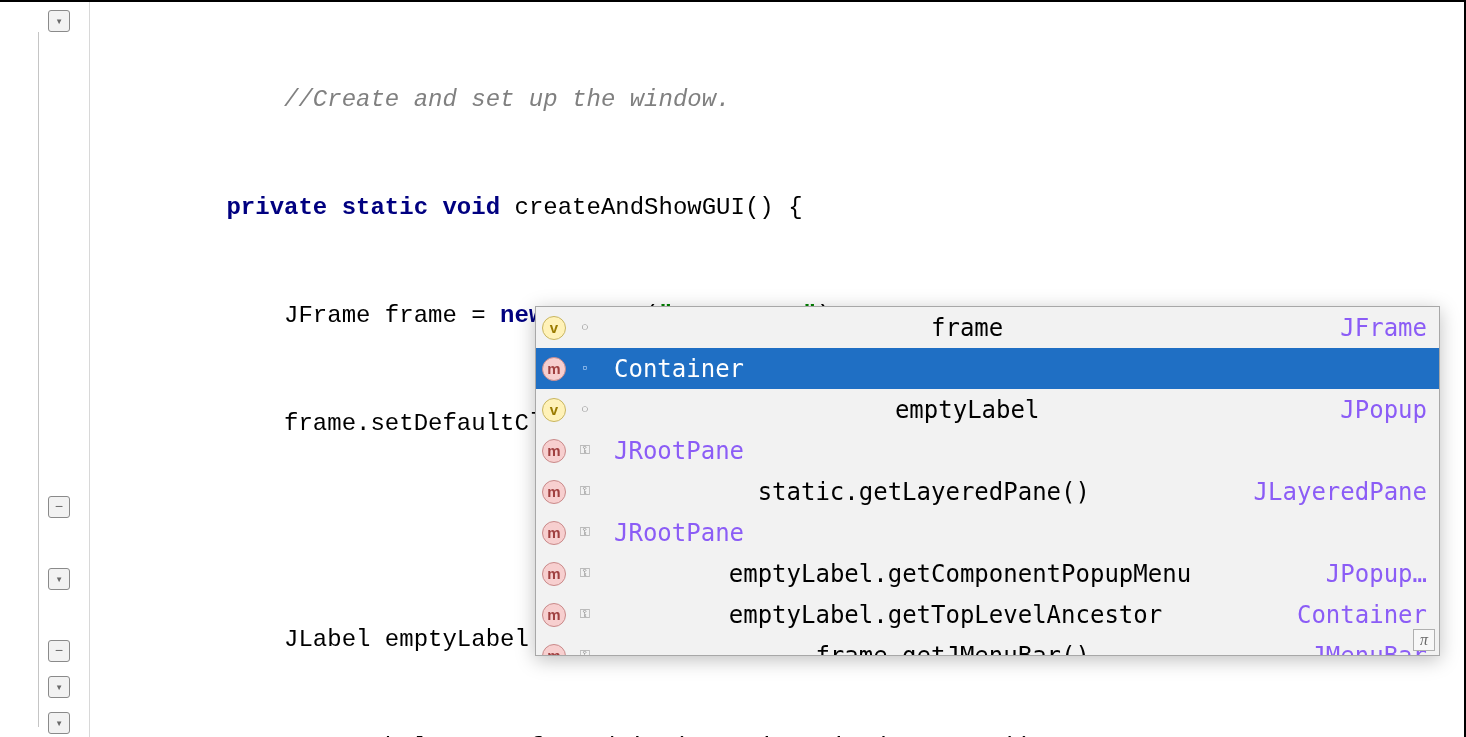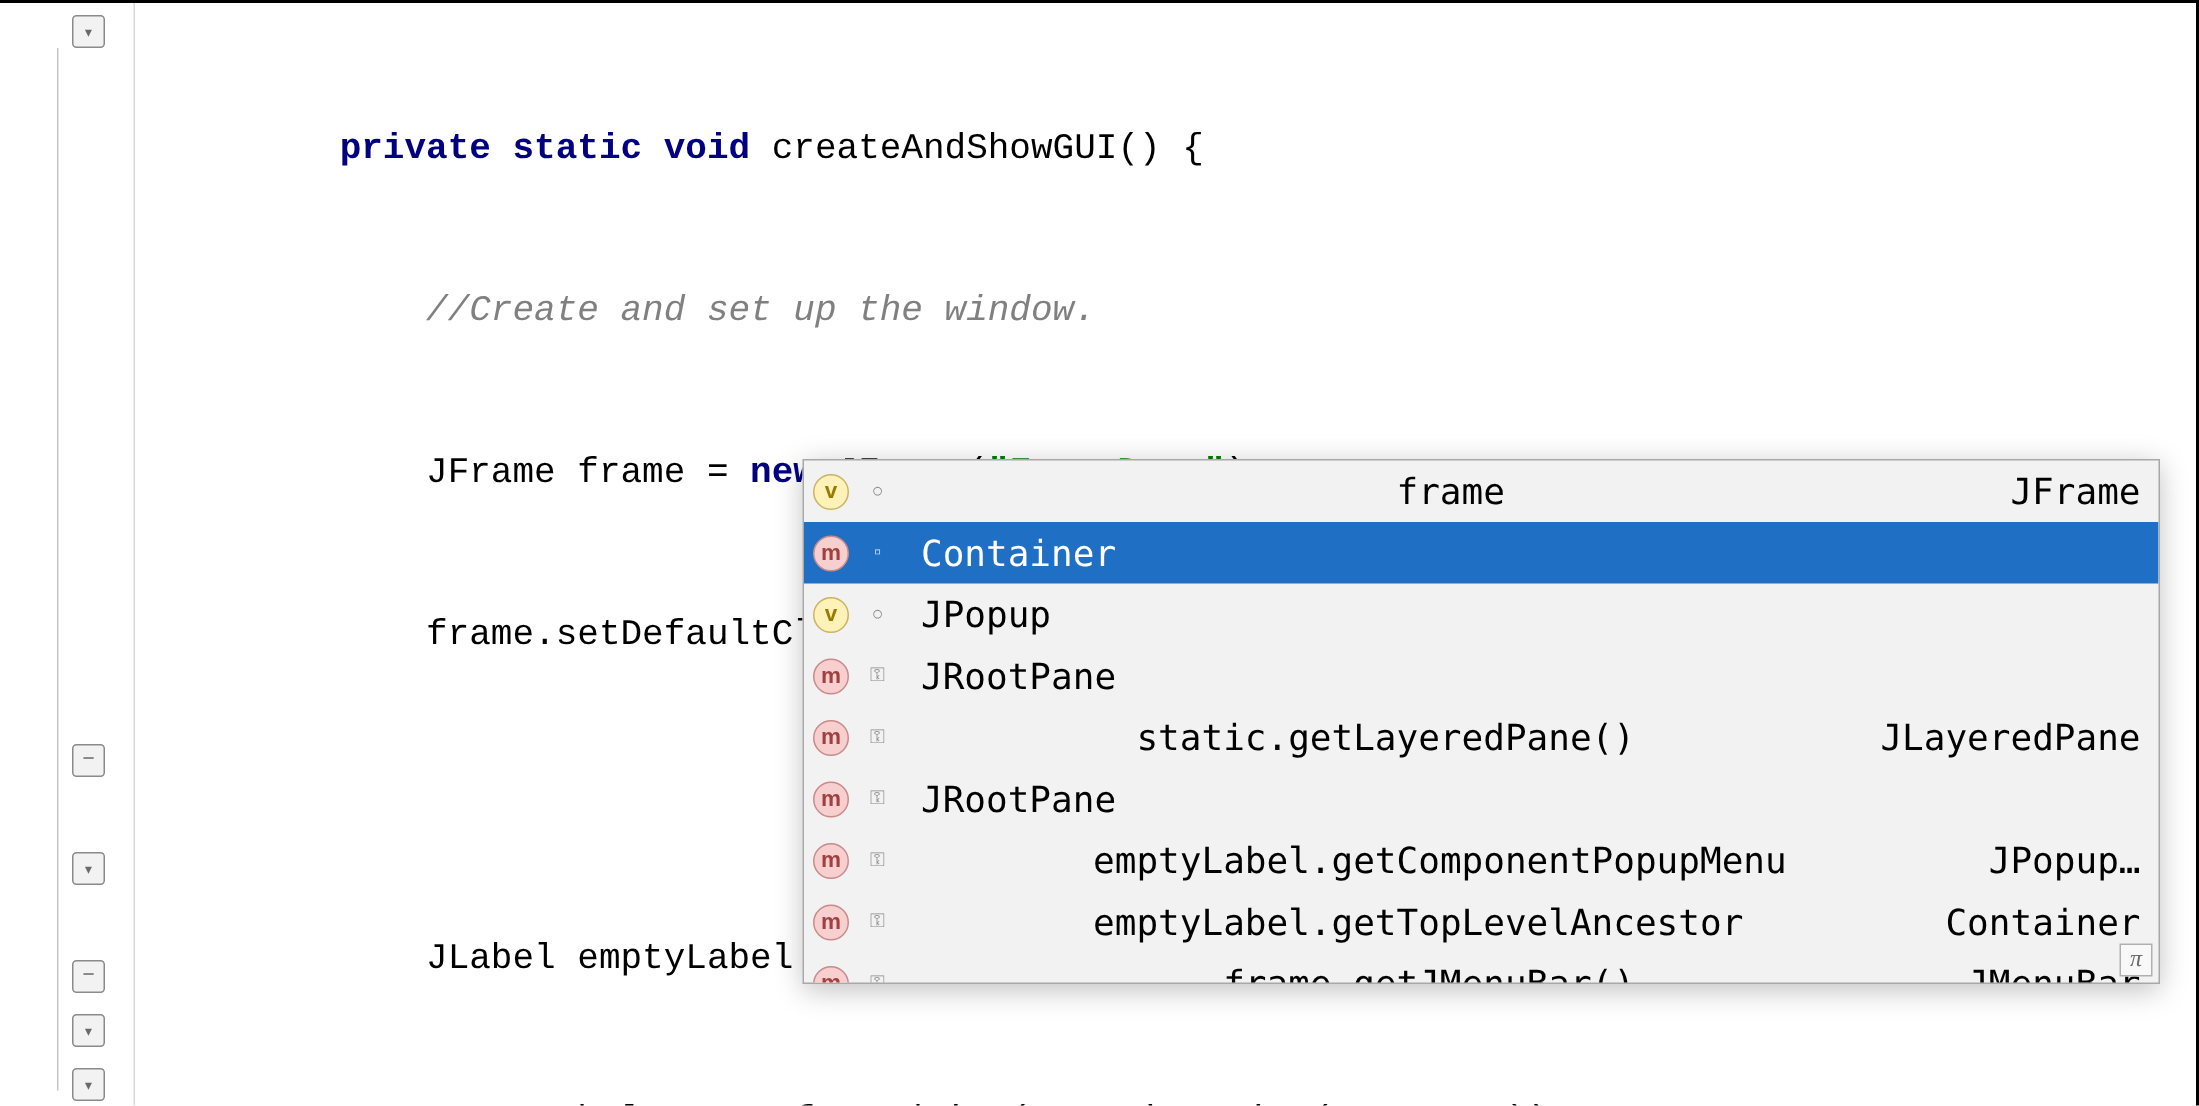--- a/index.html
+++ b/index.html
@@ -112,21 +112,21 @@
     flex: 1;
     font-family: "Menlo", "Consolas", monospace;
     white-space: nowrap;
     overflow: hidden;
     text-overflow: ellipsis;
     text-align: center;
   }
   .pitem .type {
     font-family: "Menlo", "Consolas", monospace;
     margin-left: 10px;
-    color: #000000;
+    color: #8b5cf6;
     white-space: nowrap;
   }
   .pitem.sel .type { color: #ffffff; }
   .pi-corner {
     position: absolute;
     bottom: 4px;
     right: 4px;
     width: 22px; height: 22px;
     border: 1px solid #b0b0b0;
     background: #f8f8f8;
@@ -152,22 +152,22 @@
   <div class="gutter">
     <div class="fold-line"></div>
     <div class="gutter-icon arr" style="top:8px"></div>
     <div class="gutter-icon minus" style="top:494px"></div>
     <div class="gutter-icon arr" style="top:566px"></div>
     <div class="gutter-icon minus" style="top:638px"></div>
     <div class="gutter-icon arr" style="top:674px"></div>
     <div class="gutter-icon arr" style="top:710px"></div>
   </div>
   <div class="code">
+    <div class="line"><span>          </span><span class="cmt">//Create and set up the window.</span></div>
     <div class="line"><span>      </span><span class="kw">private static void</span><span> createAndShowGUI() {</span></div>
-    <div class="line"><span>          </span><span class="cmt">//Create and set up the window.</span></div>
     <div class="line"><span>          </span><span>JFrame frame = </span><span class="kw">new</span><span> JFrame(</span><span class="str">"FrameDemo"</span><span>);</span></div>
     <div class="line"><span>          </span><span>frame.setDefaultCloseOperation(JFrame.</span><span class="const">EXIT_ON_CLOSE</span><span>);</span></div>
     <div class="line"><span></span></div>
     <div class="line"><span>          </span><span>JLabel emptyLabel = </span><span class="kw">new</span><span> JLabel(</span><span class="str">""</span><span>);</span></div>
     <div class="line"><span>          </span><span>emptyLabel.setPreferredSize(</span><span class="kw">new</span><span> Dimension(</span><span class="num">175</span><span>, </span><span class="num">100</span><span>));</span></div>
     
     
     
     
     
@@ -190,20 +190,21 @@
         <span class="type">JFrame</span>
       </div>
       <div class="pitem sel">
         <span class="badge m">m</span>
         <span class="vis">▫</span>
         <span class="type">Container</span>
       </div>
       <div class="pitem">
         <span class="badge v">v</span>
         <span class="vis">○</span>
+        <span class="name">emptyLabel</span>
         <span class="type">JPopup</span>
       </div>
       <div class="pitem">
         <span class="badge m">m</span>
         <span class="vis">⚿</span>
         <span class="type">JRootPane</span>
       </div>
       <div class="pitem">
         <span class="badge m">m</span>
         <span class="vis">⚿</span>

